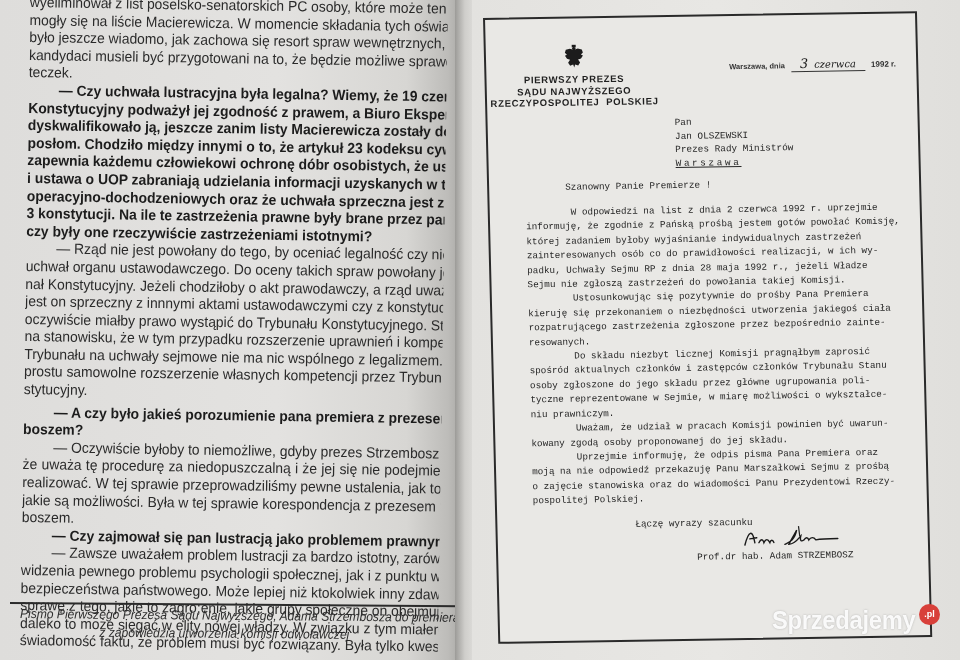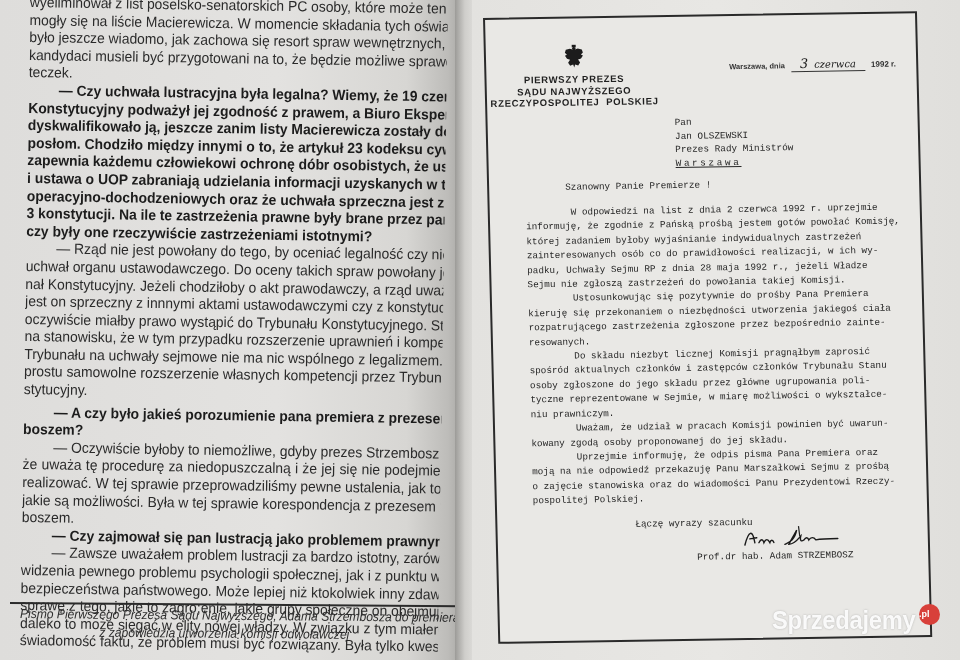--- a/index.html
+++ b/index.html
@@ -197,21 +197,21 @@
       position: absolute;
       left: 919px; top: 604px;
       width: 21px; height: 21px;
       border-radius: 50%;
       background: #d8403a;
       color: #fff;
       font-family: "Liberation Sans", sans-serif;
       font-weight: bold;
       font-size: 9px;
       line-height: 21px;
-      text-align: left;
+      text-align: center;
     }
   </style>
 </head>
 <body>
 
 <div class="left-page">
   <div class="left-text" id="left-text">
       <span class="line">wyeliminował z list poselsko-senatorskich PC osoby, które może ten wyn</span>
       <span class="line">mogły się na liście Macierewicza. W momencie składania tych oświadczeń</span>
       <span class="line">było jeszcze wiadomo, jak zachowa się resort spraw wewnętrznych, tak w</span>

